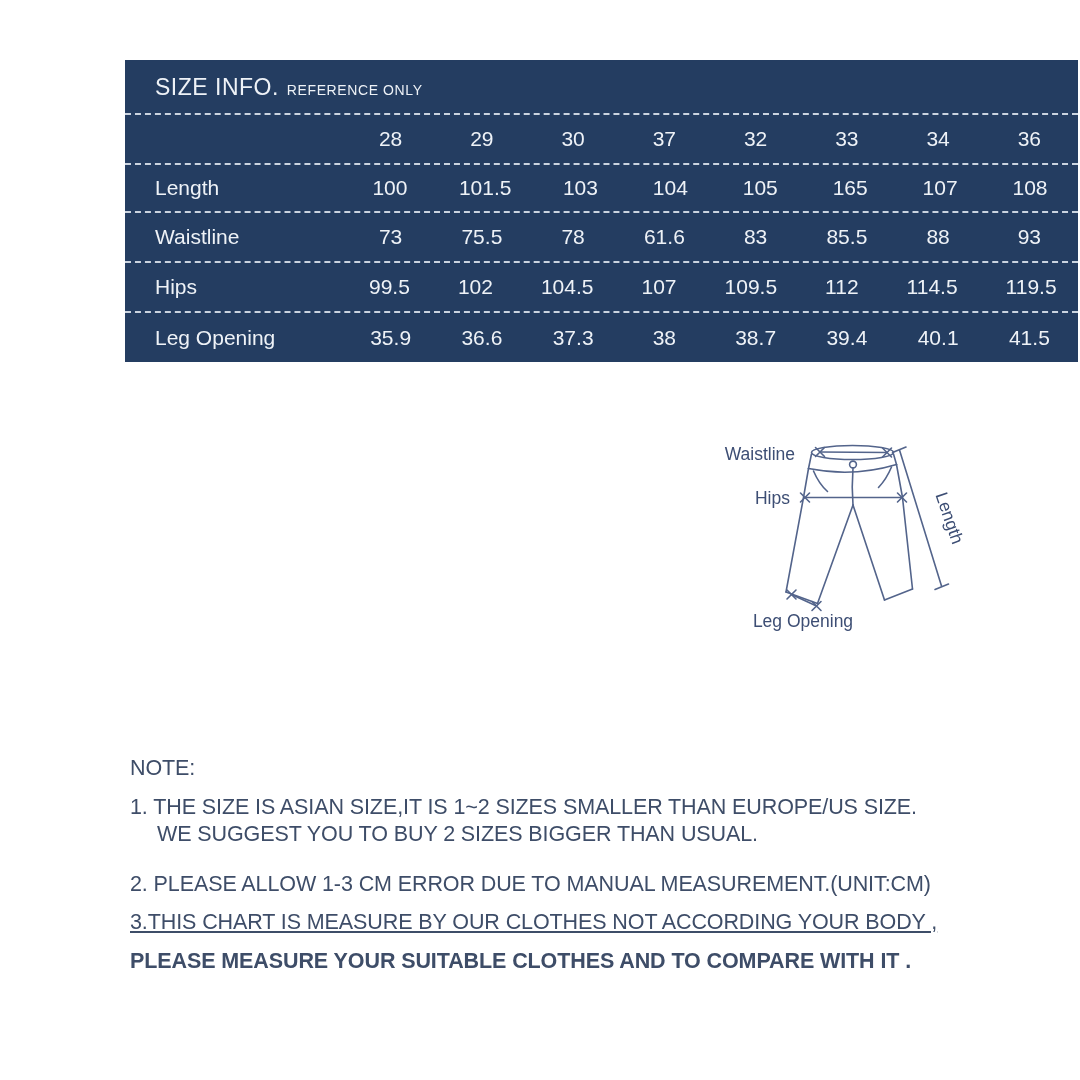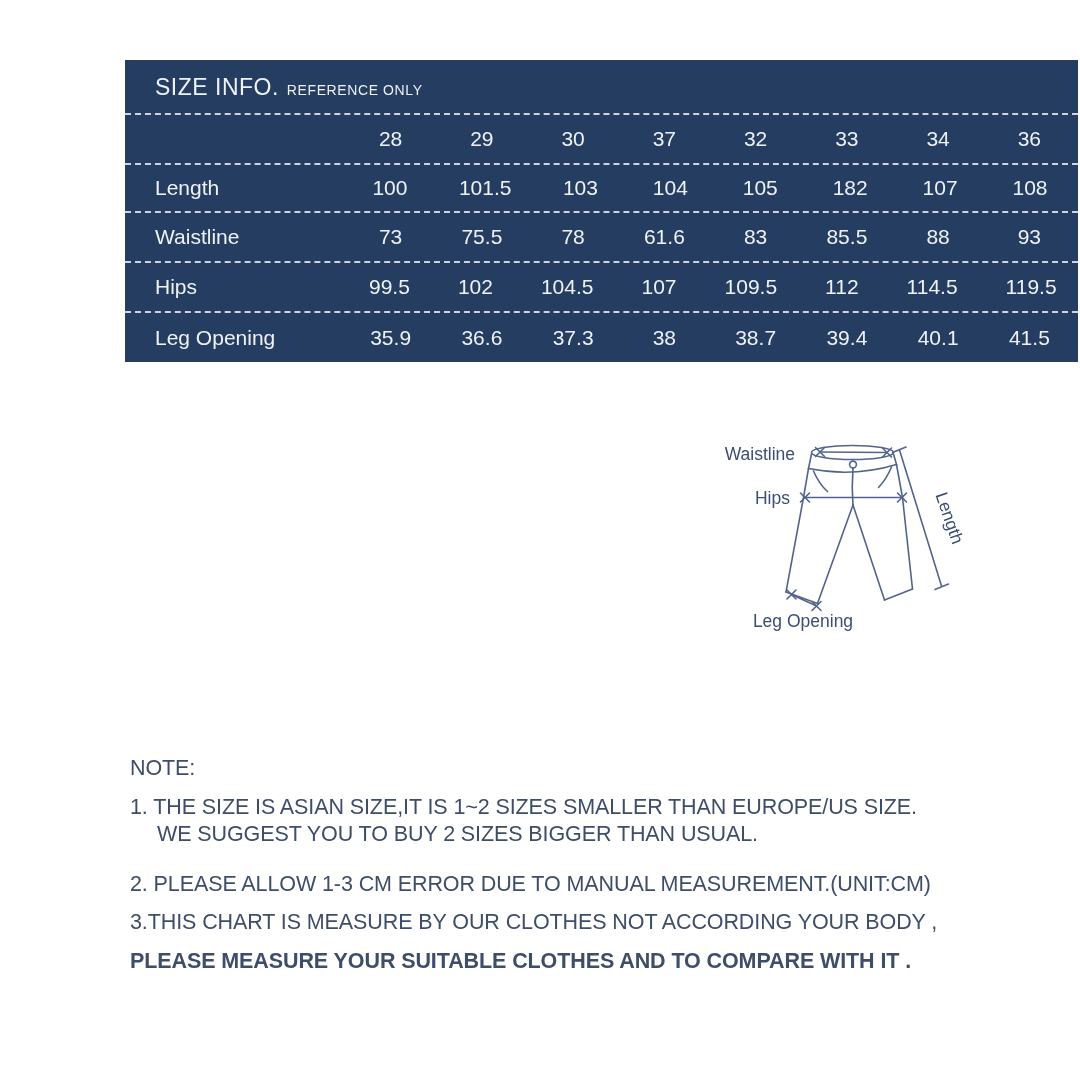--- a/index.html
+++ b/index.html
@@ -51,21 +51,21 @@
   
   .notes{
     position:absolute;left:130px;top:756px;width:860px;height:230px;
     color:var(--note);font-size:21.5px;letter-spacing:-0.1px;
   }
   .note-line{position:absolute;left:0;white-space:nowrap;}
   .nh{top:0;}
   .l0{top:39px;}
   .l1{top:66px;left:27px;}
   .l2{top:116px;}
-  .l3{top:154px;}
+  .l3{top:154px;text-decoration:underline;}
   .l4{top:193px;font-weight:bold;}
 </style>
 </head>
 <body>
 
 <div class="canvas">
 
   <section class="size-table">
     <div class="thead">
       <span class="title">SIZE INFO.</span>
@@ -84,21 +84,21 @@
       <div class="c">36</div>
     </div>
 
     <div class="trow r1">
       <div class="label">Length</div>
       <div class="c">100</div>
       <div class="c">101.5</div>
       <div class="c">103</div>
       <div class="c">104</div>
       <div class="c">105</div>
-      <div class="c">182</div>
+      <div class="c">165</div>
       <div class="c">107</div>
       <div class="c">108</div>
     </div>
 
     <div class="trow r2">
       <div class="label">Waistline</div>
       <div class="c">73</div>
       <div class="c">75.5</div>
       <div class="c">78</div>
       <div class="c">61.6</div>

